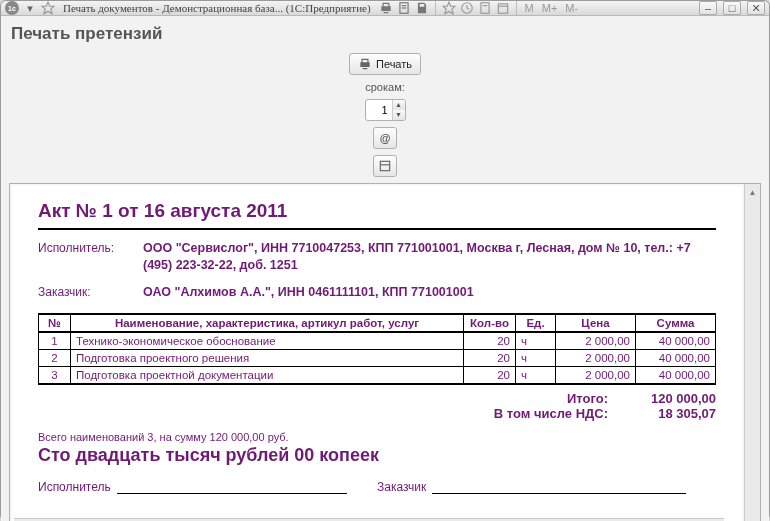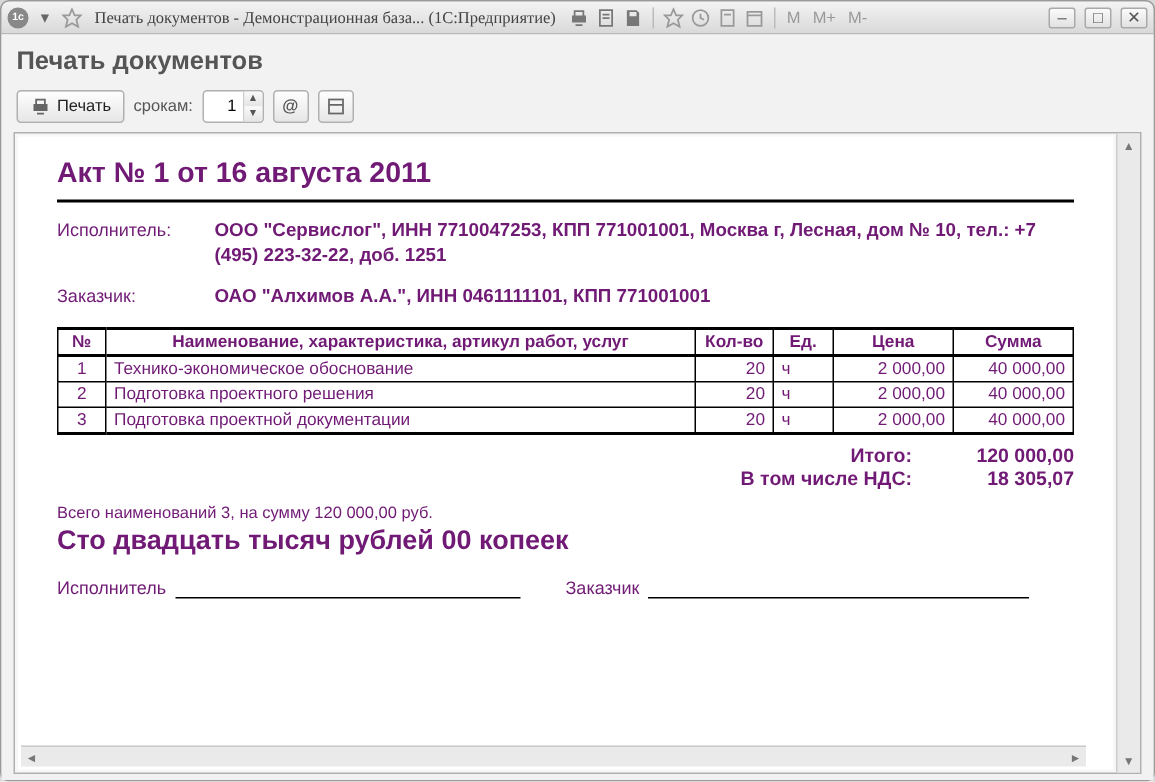--- a/index.html
+++ b/index.html
@@ -50,20 +50,21 @@
     background:#f2f2f2;
     padding:6px 8px 4px 8px;
   }
   .header1 {
     font-size:17px; font-weight:bold; color:#555;
     padding:2px 2px 6px 2px;
   }
   .toolbar {
     display:flex; align-items:center; gap:6px;
     padding:3px 2px 6px 2px;
+    flex-direction:column;
   }
   .btn {
     display:flex; align-items:center; gap:4px;
     border:1px solid #b0b0b0; border-radius:3px;
     background:linear-gradient(#fefefe,#e6e6e6);
     padding:2px 8px; height:22px;
   }
   .btn .ico { width:14px; height:14px; display:flex; align-items:center; justify-content:center; color:#555; }
   .lbl { color:#555; }
   .spin {
@@ -214,21 +215,21 @@
     <span class="tb-txt">M</span>
     <span class="tb-txt">M+</span>
     <span class="tb-txt">M-</span>
     <div class="tb-spacer"></div>
     <div class="winbtn">–</div>
     <div class="winbtn">□</div>
     <div class="winbtn">✕</div>
   </div>
 
   <div class="content">
-    <div class="header1">Печать документов</div>
+    <div class="header1">Печать претензий</div>
 
     <div class="toolbar">
       <div class="btn">
         <span class="ico">
             <svg viewBox="0 0 24 24" fill="#666">
               <path d="M6 9V3h12v6h2v8h-4v4H8v-4H4V9h2zm2-4v4h8V5H8zm0 12v2h8v-2H8z"></path>
             </svg>
           </span>
         <span>Печать</span>
       </div>

